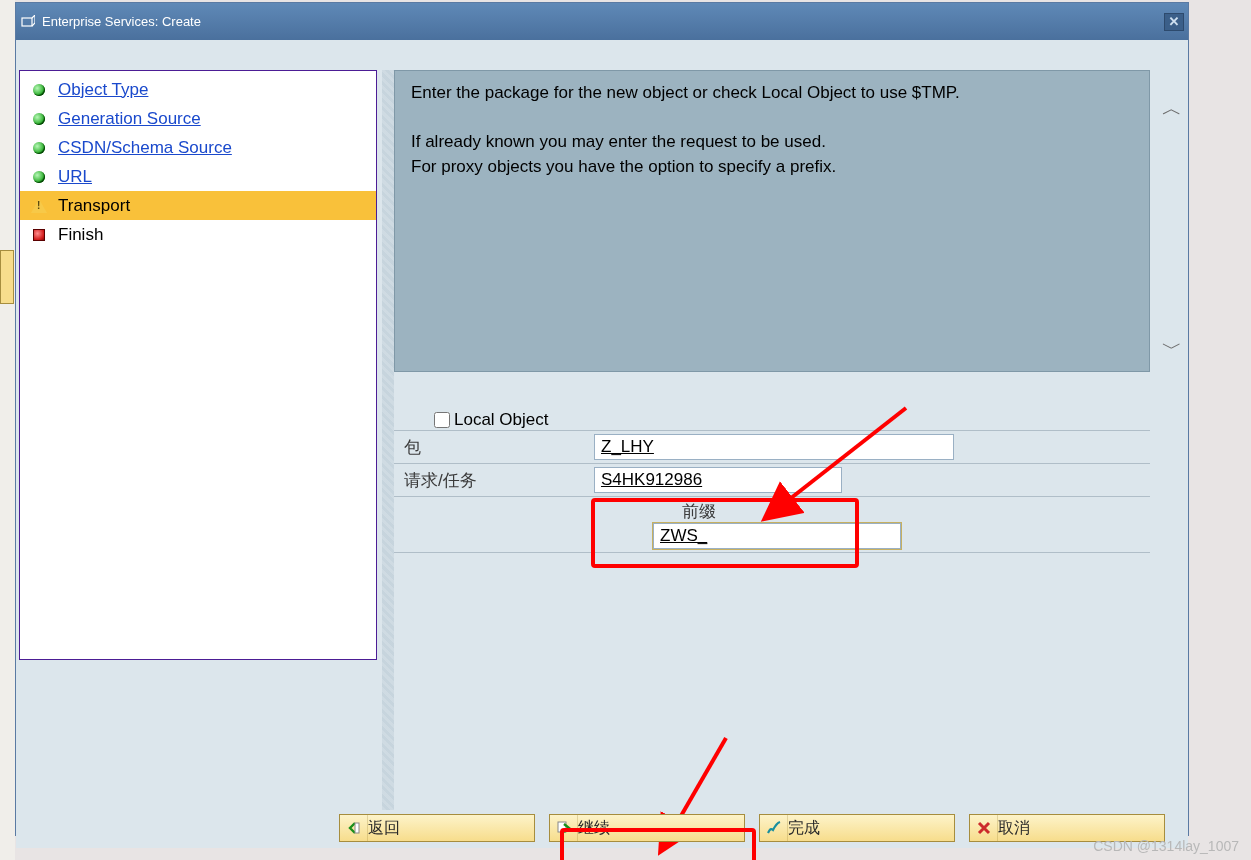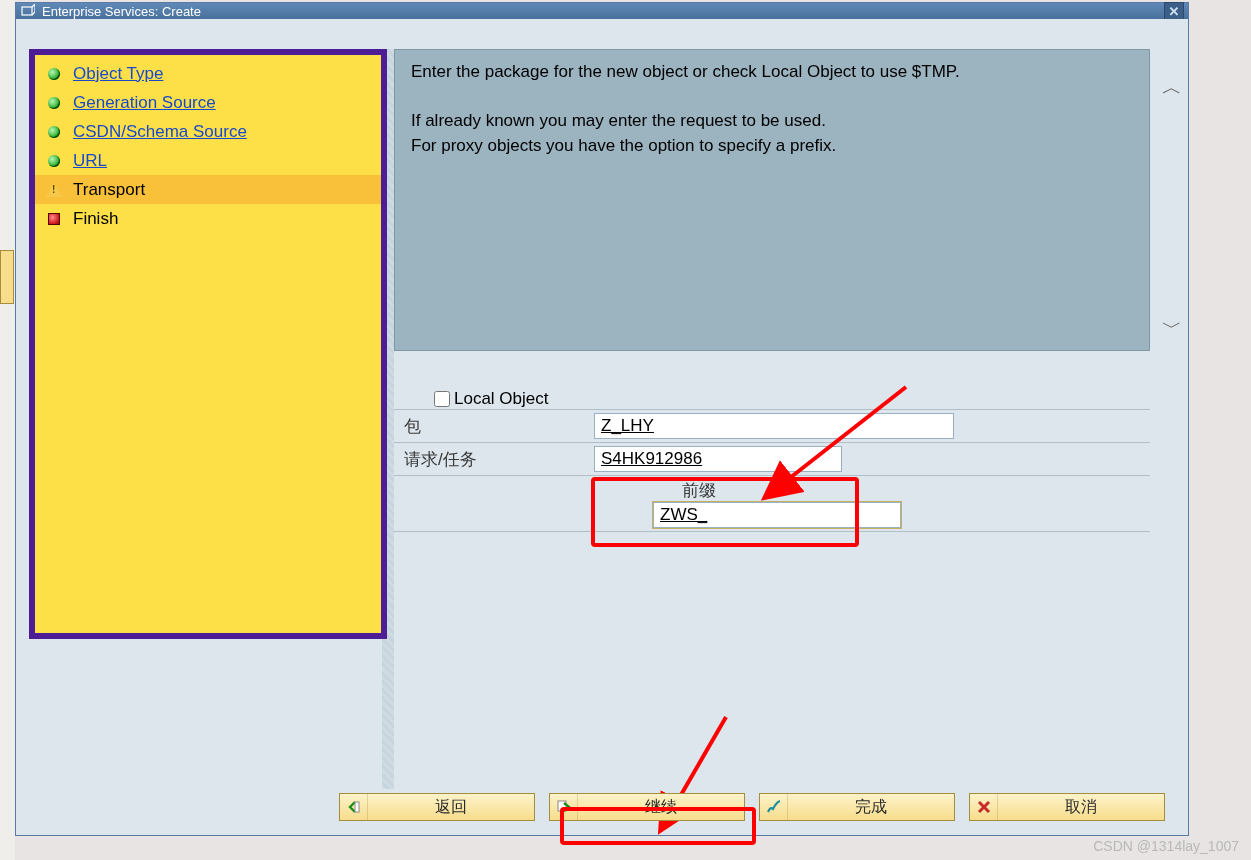--- a/index.html
+++ b/index.html
@@ -13,21 +13,21 @@
     overflow: hidden;
   }
   .window {
     position: absolute;
     left: 15px; top: 2px;
     width: 1174px; height: 834px;
     background: #dce6ec;
     border: 1px solid #5a7aa3;
   }
   .titlebar {
-    height: 16px;
+    height: 37px;
     background: linear-gradient(#5f89b7, #4a709d);
     color: #fff;
     display: flex;
     align-items: center;
     padding: 0 4px;
     font-size: 13px;
   }
   .titlebar .ticon {
     width: 16px; height: 16px; margin-right: 6px;
     display: inline-flex; align-items: center; justify-content: center;
@@ -43,24 +43,24 @@
     font-size: 13px;
     cursor: pointer;
   }
   .body {
     position: relative;
     height: calc(100% - 24px);
     background: #dce6ec;
   }
   .left-panel {
     position: absolute;
-    left: 13px; top: 30px;
+    left: 3px; top: 30px;
     width: 358px; height: 590px;
-    background: #fde047;
-    border: 6px solid #4c1d95;
+    background: #ffffff;
+    border: 1px solid #4c1d95;
   }
   .nav-list { padding-top: 4px; }
   .nav-item {
     display: flex;
     align-items: center;
     height: 29px;
     padding-left: 10px;
   }
   .nav-item .bullet {
     width: 18px; height: 18px; margin-right: 10px;
@@ -196,21 +196,21 @@
     align-items: center;
     font-size: 16px;
     color: #2a2a2a;
     cursor: pointer;
   }
   .sap-btn .bicon {
     width: 28px; height: 100%;
     display:flex; align-items:center; justify-content:center;
     border-right: 1px solid rgba(166,141,62,0.3);
   }
-  .sap-btn .blabel { flex:1; text-align:center; }
+  .sap-btn .blabel { flex:1; }
 
   .watermark {
     position: absolute;
     right: 12px; bottom: 6px;
     color: #b8b8b8;
     font-size: 14px;
     pointer-events:none;
   }
   
   .bg-strip {

